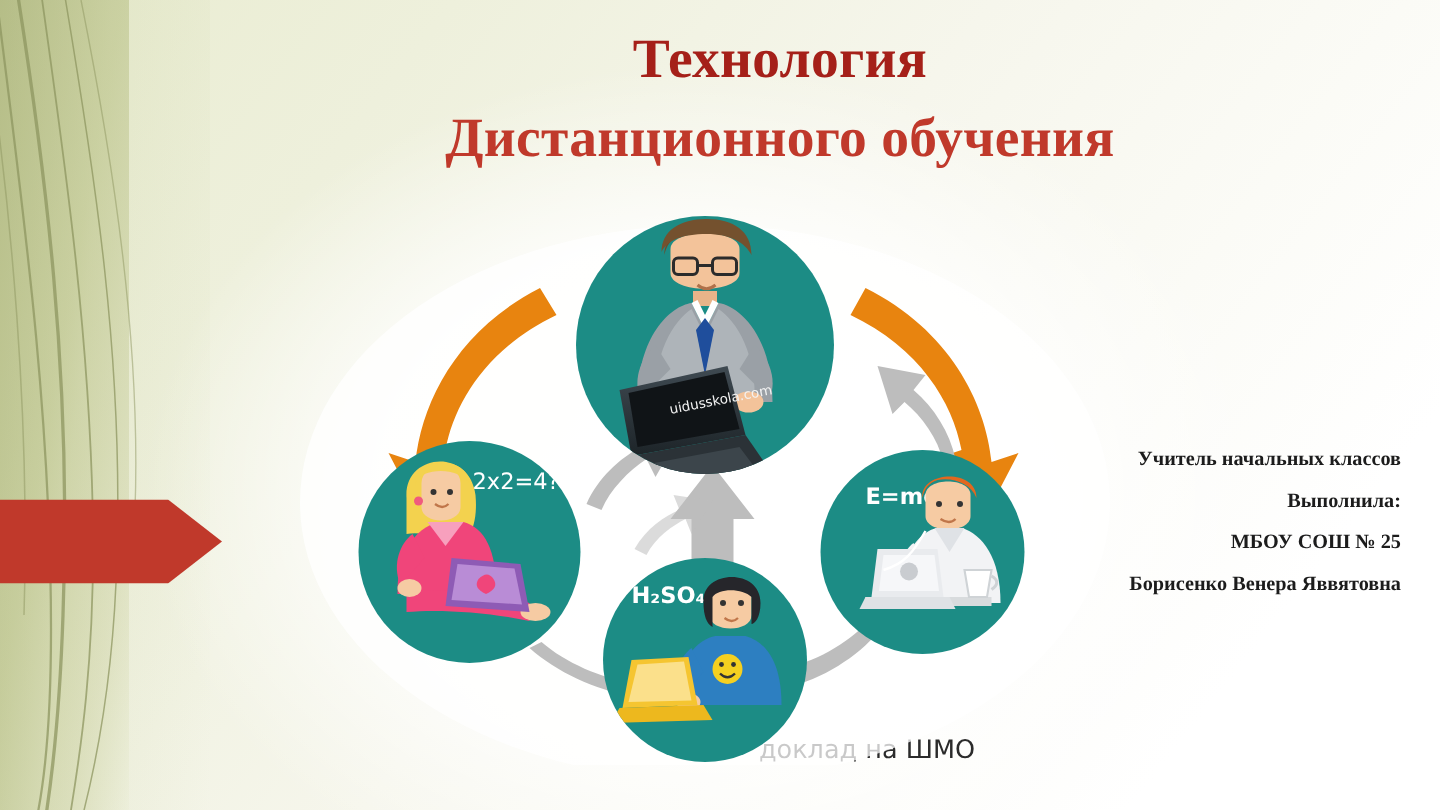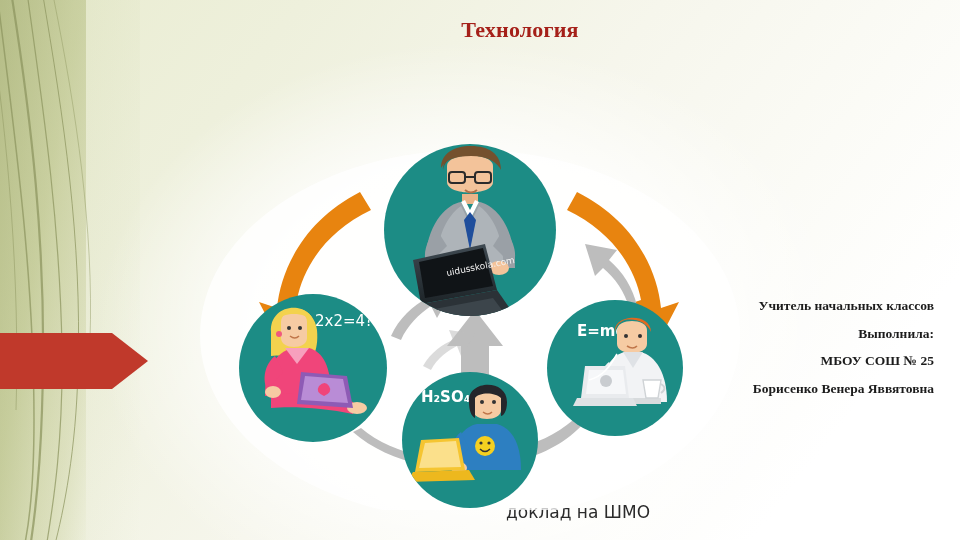--- a/index.html
+++ b/index.html
@@ -45,21 +45,21 @@
     left: 0; top: 333px;
     width: 148px; height: 56px;
   }
   .title-block {
     position: absolute;
     left: 210px; top: 14px;
     width: 620px;
     text-align: center;
     color: #c0392b;
     font-weight: bold;
-    font-size: 22px;
+    font-size: 37px;
     line-height: 1.42;
     letter-spacing: 0.2px;
   }
   .title-line { display: block; white-space: nowrap; }
   .title-line.l1 { color: #a52019; }
   .title-line.l2 { color: #c0392b; }
 
   .author-block {
     position: absolute;
     right: 26px; top: 292px;
@@ -71,21 +71,20 @@
     color: #1c1c1c;
   }
   .caption {
     position: absolute;
     left: 0; top: 490px;
     width: 960px;
     text-align: center;
     font-family: "DejaVu Sans", sans-serif;
     font-size: 17px;
     color: #2b2b2b;
-    margin-top: 12px;
   }
   .caption span { position: relative; left: 98px; }
 
   .diagram {
     position: absolute;
     left: 185px; top: 140px;
     width: 570px; height: 370px;
   }
   .diagram svg { display: block; }
 </style>
@@ -108,20 +107,21 @@
     </g>
   </svg>
 
   <svg class="red-arrow" viewBox="0 0 148 56">
     <path d="M0 0 H112 L148 28 L112 56 H0 Z" fill="#C0392B"></path>
     <path d="M0 0 H112 L148 28 L112 56 H0 Z" fill="url(#rg)" opacity="0"></path>
   </svg>
 
   <div class="title-block">
     <span class="title-line l1">Технология</span>
+    <span class="title-line l2">Дистанционного обучения</span>
   </div>
 
   <div class="author-block">
     <div>Учитель начальных классов</div>
     <div>Выполнила:</div>
     <div>МБОУ СОШ № 25</div>
     <div>Борисенко Венера Яввятовна</div>
   </div>
 
   <div class="caption">

